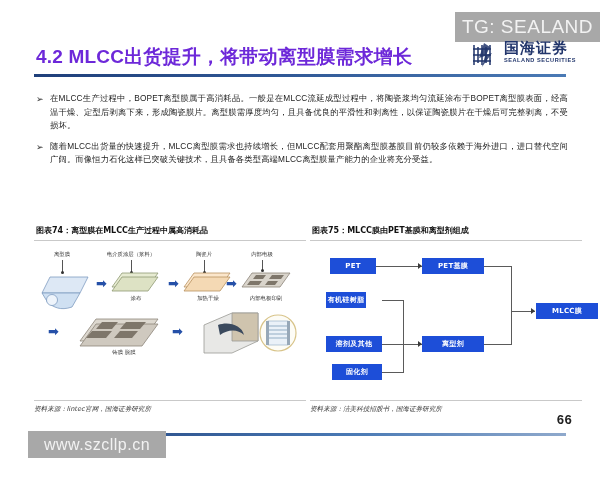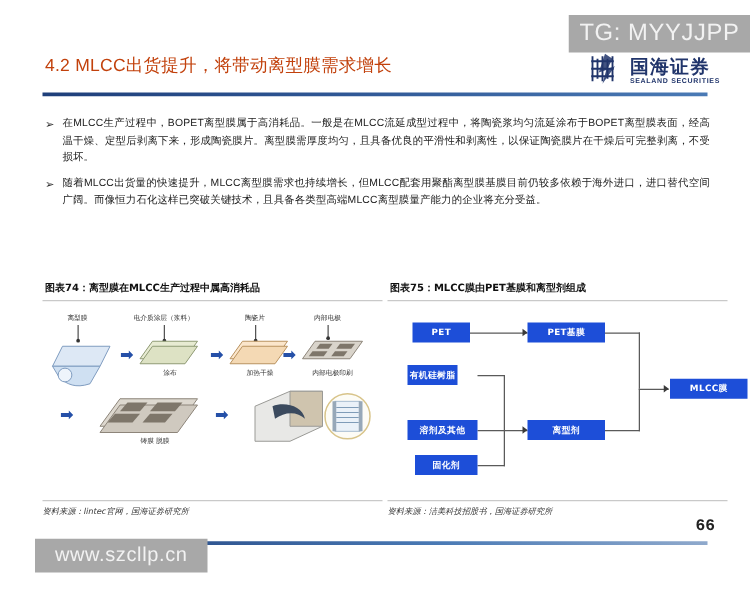--- a/index.html
+++ b/index.html
@@ -8,25 +8,25 @@
 
   
   .wm{position:absolute;background:#a8a8a8;color:#f2f2f2;
       display:flex;align-items:center;justify-content:center;
       letter-spacing:.5px;}
   #wm-top{right:0;top:12px;width:145px;height:30px;font-size:19px;}
   #wm-bottom{left:28px;bottom:22px;width:138px;height:27px;font-size:16px;}
 
   
   #header{position:absolute;left:0;top:44px;width:600px;height:42px;}
-  #page-title{position:absolute;left:36px;top:0;font-size:14px;font-weight:400;
-              letter-spacing:.2px;color:#c2410c;white-space:nowrap;}
+  #page-title{position:absolute;left:36px;top:0;font-size:19px;font-weight:700;
+              letter-spacing:.2px;color:#6d28d9;white-space:nowrap;}
   #title-rule{position:absolute;left:34px;top:30px;width:532px;height:3px;
               background:linear-gradient(to right,#1f3f7a 0%,#2f5795 45%,#4a7ab5 100%);}
-  #logo{position:absolute;right:24px;top:-3px;display:flex;align-items:flex-end;gap:6px;}
+  #logo{position:absolute;right:24px;top:-3px;display:flex;align-items:flex-start;gap:6px;}
   #logo-mark{width:28px;height:28px;}
   #logo-text{display:flex;flex-direction:column;line-height:1;}
   #logo-cn{font-size:15px;font-weight:700;color:#21356b;letter-spacing:1px;
            font-family:"DejaVu Sans",sans-serif;}
   #logo-en{font-size:5.6px;font-weight:700;color:#21356b;letter-spacing:.55px;
            margin-top:2px;}
 
   
   #body-text{position:absolute;left:36px;top:92px;width:532px;}
   .para{display:flex;align-items:flex-start;margin-bottom:7px;}
@@ -69,21 +69,21 @@
 
   
   #page-num{position:absolute;right:28px;bottom:52px;font-size:13px;
             font-weight:700;color:#222;font-family:Liberation Mono, monospace;}
   #footer-rule{position:absolute;left:34px;bottom:44px;width:532px;height:3px;
                background:linear-gradient(to right,#1f3f7a 0%,#4a7ab5 60%,#8fa9cc 100%);}
 </style>
 </head>
 <body>
 
-<div class="wm" id="wm-top">TG: MYYJJPP</div>
+<div class="wm" id="wm-top">TG: SEALAND</div>
 
 <div id="header">
   <div id="page-title">4.2 MLCC出货提升，将带动离型膜需求增长</div>
   <div id="title-rule"></div>
   <div id="logo">
     <svg id="logo-mark" viewBox="0 0 28 28">
       <g fill="none" stroke="#21356b" stroke-width="1.5">
         <path d="M4 4 L4 24 M8 6 L8 22 M12 4 L12 24 M16 6 L16 22 M20 4 L20 24"></path>
         <path d="M3 8 L21 8 M3 14 L21 14 M3 20 L21 20"></path>
       </g>

